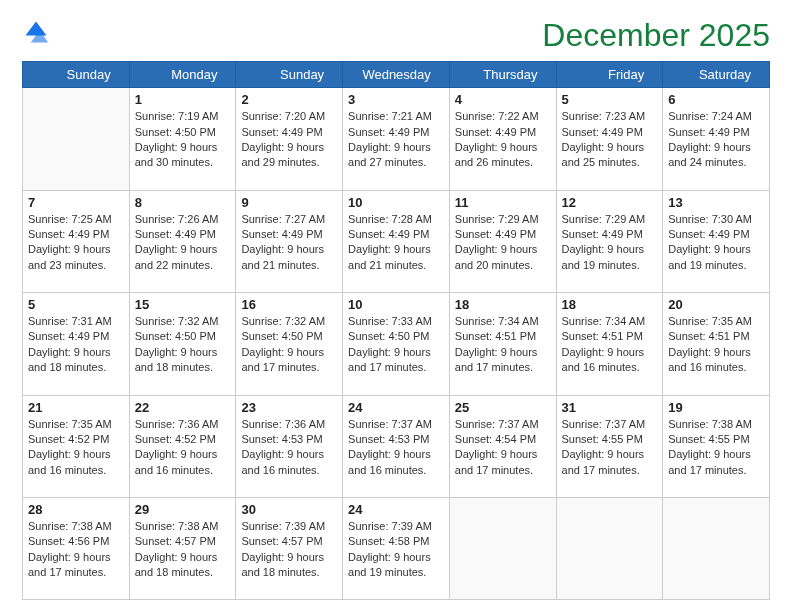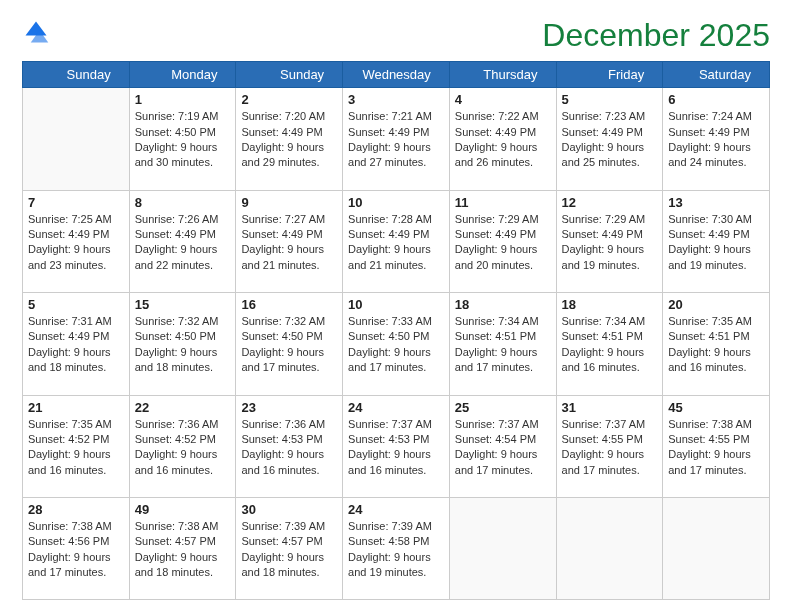--- a/index.html
+++ b/index.html
@@ -232,31 +232,31 @@
           </td>
           <td>
             <span class="day-number">25</span>
             <div class="day-info">Sunrise: 7:37 AM<br>Sunset: 4:54 PM<br>Daylight: 9 hours<br>and 17 minutes.</div>
           </td>
           <td>
             <span class="day-number">31</span>
             <div class="day-info">Sunrise: 7:37 AM<br>Sunset: 4:55 PM<br>Daylight: 9 hours<br>and 17 minutes.</div>
           </td>
           <td>
-            <span class="day-number">45</span>
+            <span class="day-number">19</span>
             <div class="day-info">Sunrise: 7:38 AM<br>Sunset: 4:55 PM<br>Daylight: 9 hours<br>and 17 minutes.</div>
           </td>
         </tr>
         <tr class="last-row">
           <td>
             <span class="day-number">28</span>
             <div class="day-info">Sunrise: 7:38 AM<br>Sunset: 4:56 PM<br>Daylight: 9 hours<br>and 17 minutes.</div>
           </td>
           <td>
-            <span class="day-number">49</span>
+            <span class="day-number">29</span>
             <div class="day-info">Sunrise: 7:38 AM<br>Sunset: 4:57 PM<br>Daylight: 9 hours<br>and 18 minutes.</div>
           </td>
           <td>
             <span class="day-number">30</span>
             <div class="day-info">Sunrise: 7:39 AM<br>Sunset: 4:57 PM<br>Daylight: 9 hours<br>and 18 minutes.</div>
           </td>
           <td>
             <span class="day-number">24</span>
             <div class="day-info">Sunrise: 7:39 AM<br>Sunset: 4:58 PM<br>Daylight: 9 hours<br>and 19 minutes.</div>
           </td>

